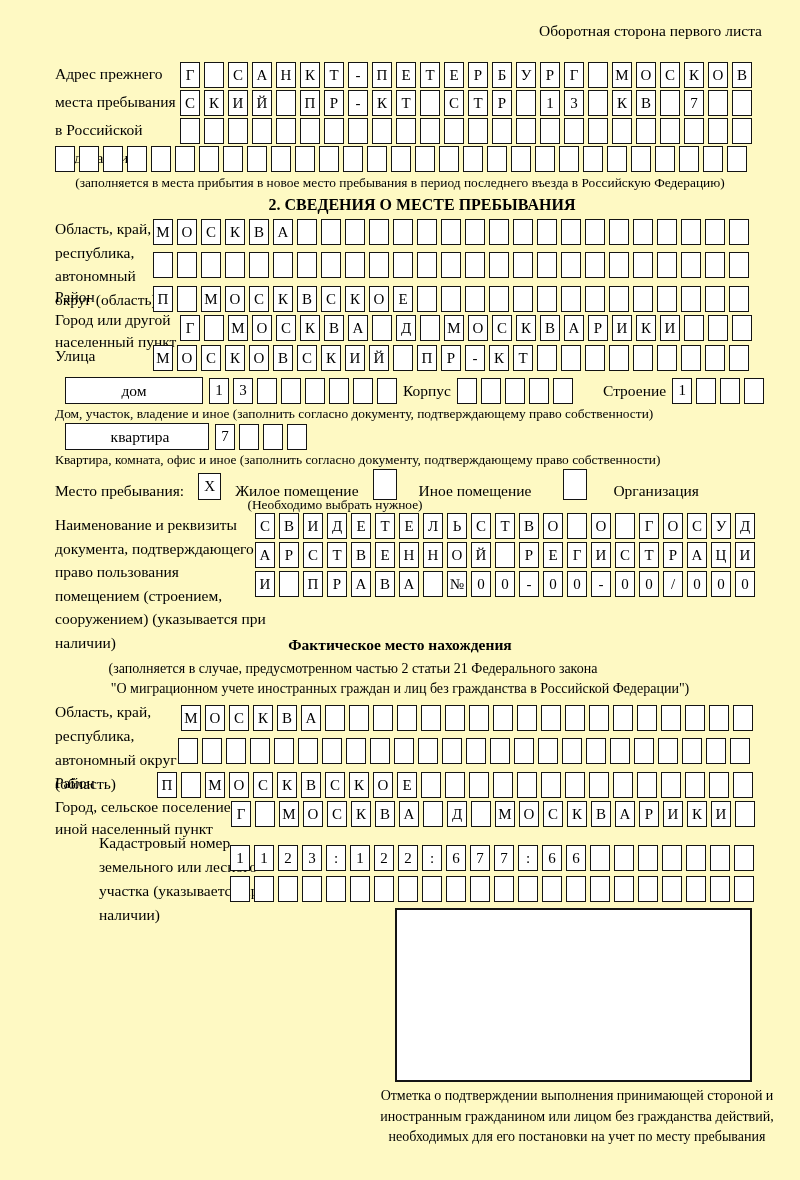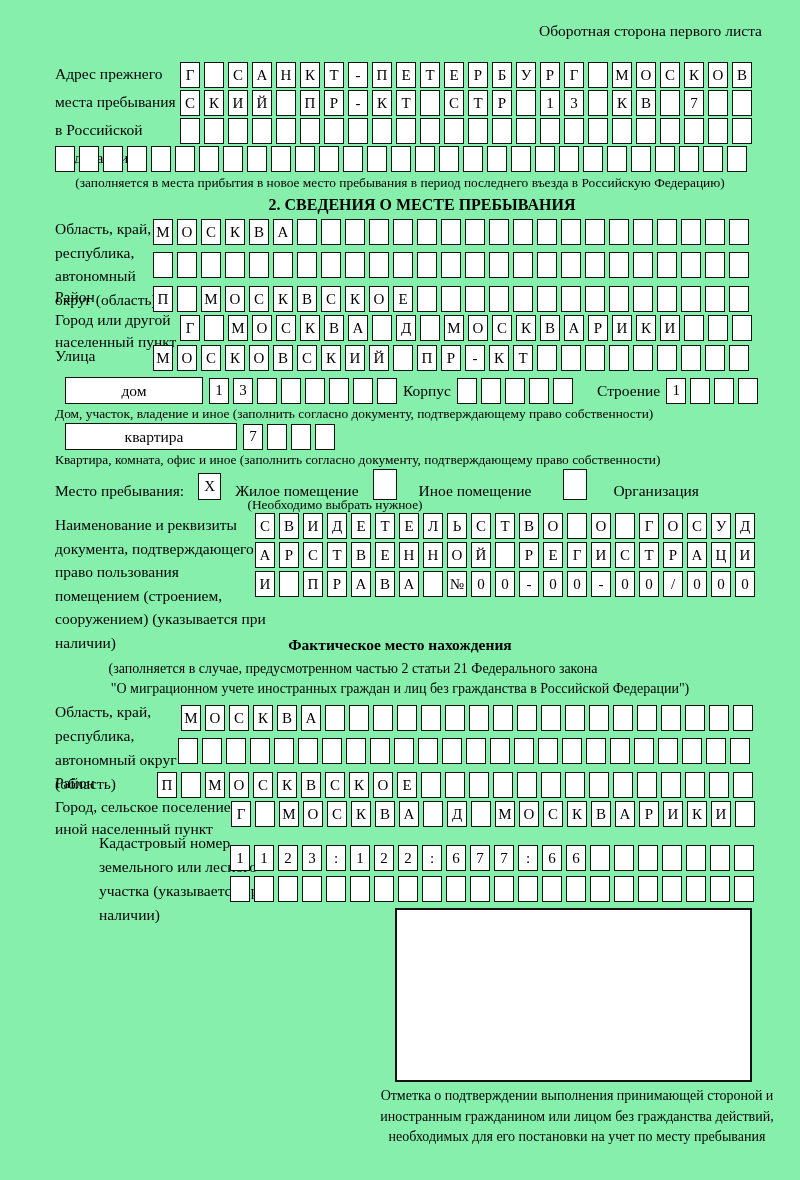--- a/index.html
+++ b/index.html
@@ -1,17 +1,17 @@
 <!DOCTYPE html>
 <html><head>
 <meta charset="utf-8">
 <style>
   html,body{margin:0;padding:0;background:#fff;}
   .page{
-    position:relative;width:800px;height:1180px;background:#86efac;
+    position:relative;width:800px;height:1180px;background:#fef9c3;
     font-family:"Liberation Serif", serif;color:#000;overflow:hidden;
   }
   .abs{position:absolute;}
   .label{font-size:15.5px;line-height:24px;}
   .note{font-size:13.4px;}
   .center{text-align:center;}
   .title{font-size:16px;font-weight:bold;}
   .cellrow{display:flex;gap:4px;}
   .cell{
     flex:none;width:20px;height:26px;border:1.8px solid #141414;box-sizing:border-box;
@@ -308,32 +308,32 @@
         <span class="cell"></span>
       </span>
     <span class="inline-label">Корпус</span>
     <span class="cellgroup">
         <span class="cell"></span>
         <span class="cell"></span>
         <span class="cell"></span>
         <span class="cell"></span>
         <span class="cell"></span>
       </span>
-    <span class="inline-label" style="margin-left:18px;">Строение</span>
+    <span class="inline-label" style="margin-left:24px;">Строение</span>
     <span class="cellgroup">
         <span class="cell">1</span>
         <span class="cell"></span>
         <span class="cell"></span>
         <span class="cell"></span>
       </span>
   </div>
   <div class="abs note" style="top:406px;left:55px;width:720px;">Дом, участок, владение и иное (заполнить согласно документу, подтверждающему право собственности)</div>
 
   <div class="abs hrow" style="top:423px;left:65px;gap:6px;">
-    <span class="bigbox" style="width:172px;padding-left:6px;">квартира</span>
+    <span class="bigbox" style="width:144px;padding-left:6px;">квартира</span>
     <span class="cellgroup">
         <span class="cell">7</span>
         <span class="cell"></span>
         <span class="cell"></span>
         <span class="cell"></span>
       </span>
   </div>
   <div class="abs note" style="top:452px;left:55px;width:720px;">Квартира, комната, офис и иное (заполнить согласно документу, подтверждающему право собственности)</div>
 
   <div class="abs hrow" style="top:469px;left:55px;gap:14px;align-items:flex-end;">

